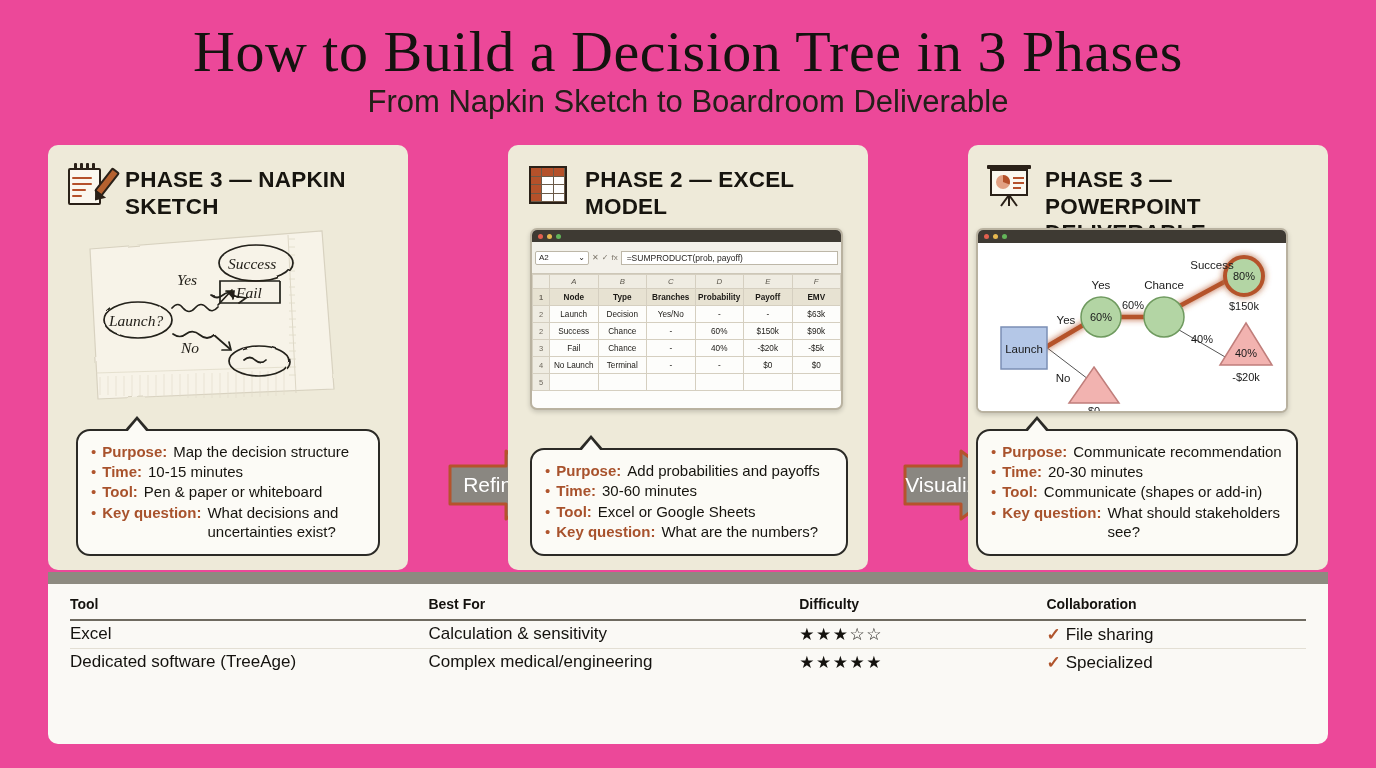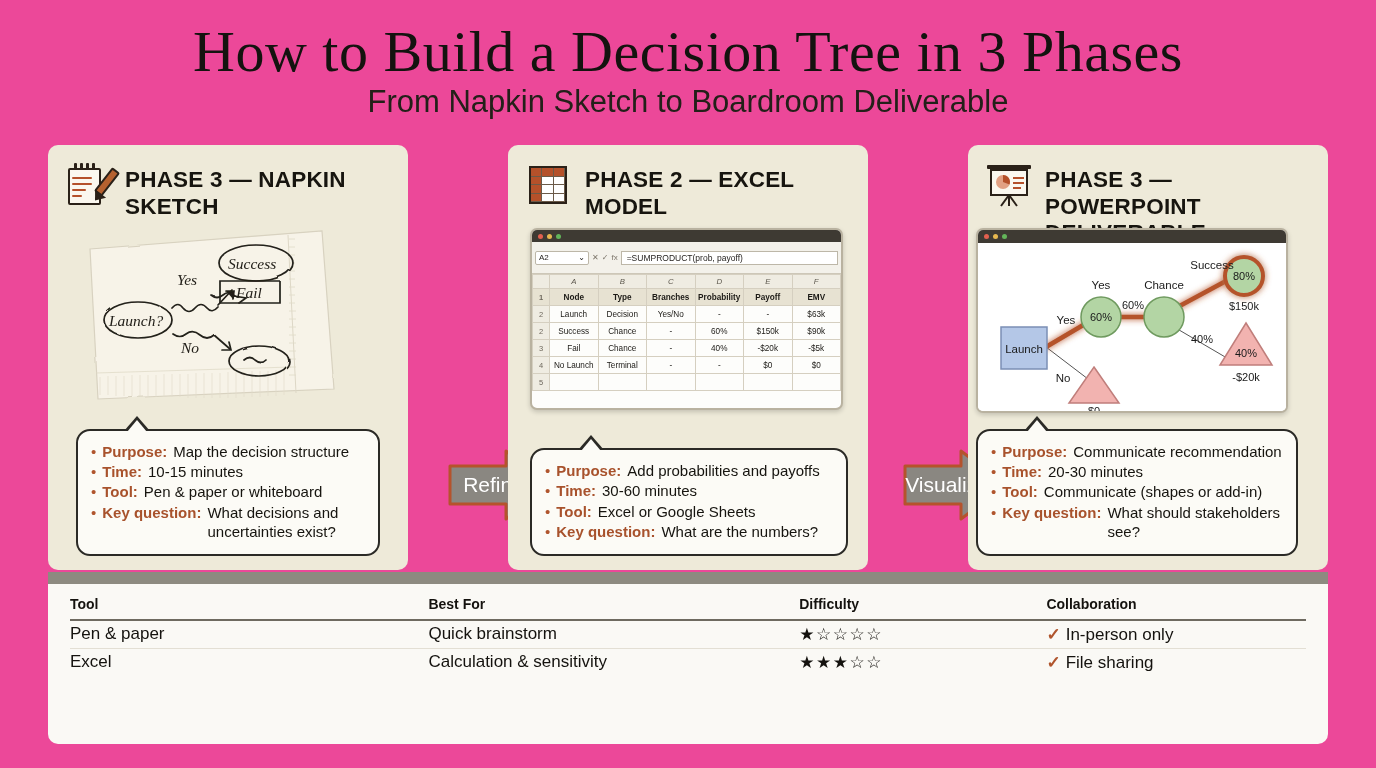--- a/index.html
+++ b/index.html
@@ -545,28 +545,28 @@
       <thead>
         <tr>
           <th>Tool</th>
           <th>Best For</th>
           <th>Difficulty</th>
           <th>Collaboration</th>
         </tr>
       </thead>
       <tbody>
         <tr>
-          <td>Pen &amp; paper</td>
-          <td>Quick brainstorm</td>
-          <td class="stars">★☆☆☆☆</td>
-          <td><span class="check">✓</span><span>In-person only</span></td>
-        </tr>
-        <tr>
           <td>Excel</td>
           <td>Calculation &amp; sensitivity</td>
           <td class="stars">★★★☆☆</td>
           <td><span class="check">✓</span><span>File sharing</span></td>
         </tr>
+        <tr>
+          <td>Dedicated software (TreeAge)</td>
+          <td>Complex medical/engineering</td>
+          <td class="stars">★★★★★</td>
+          <td><span class="check">✓</span><span>Specialized</span></td>
+        </tr>
       </tbody>
     </table>
   </div>
 
 </div>
 
 </body></html>

